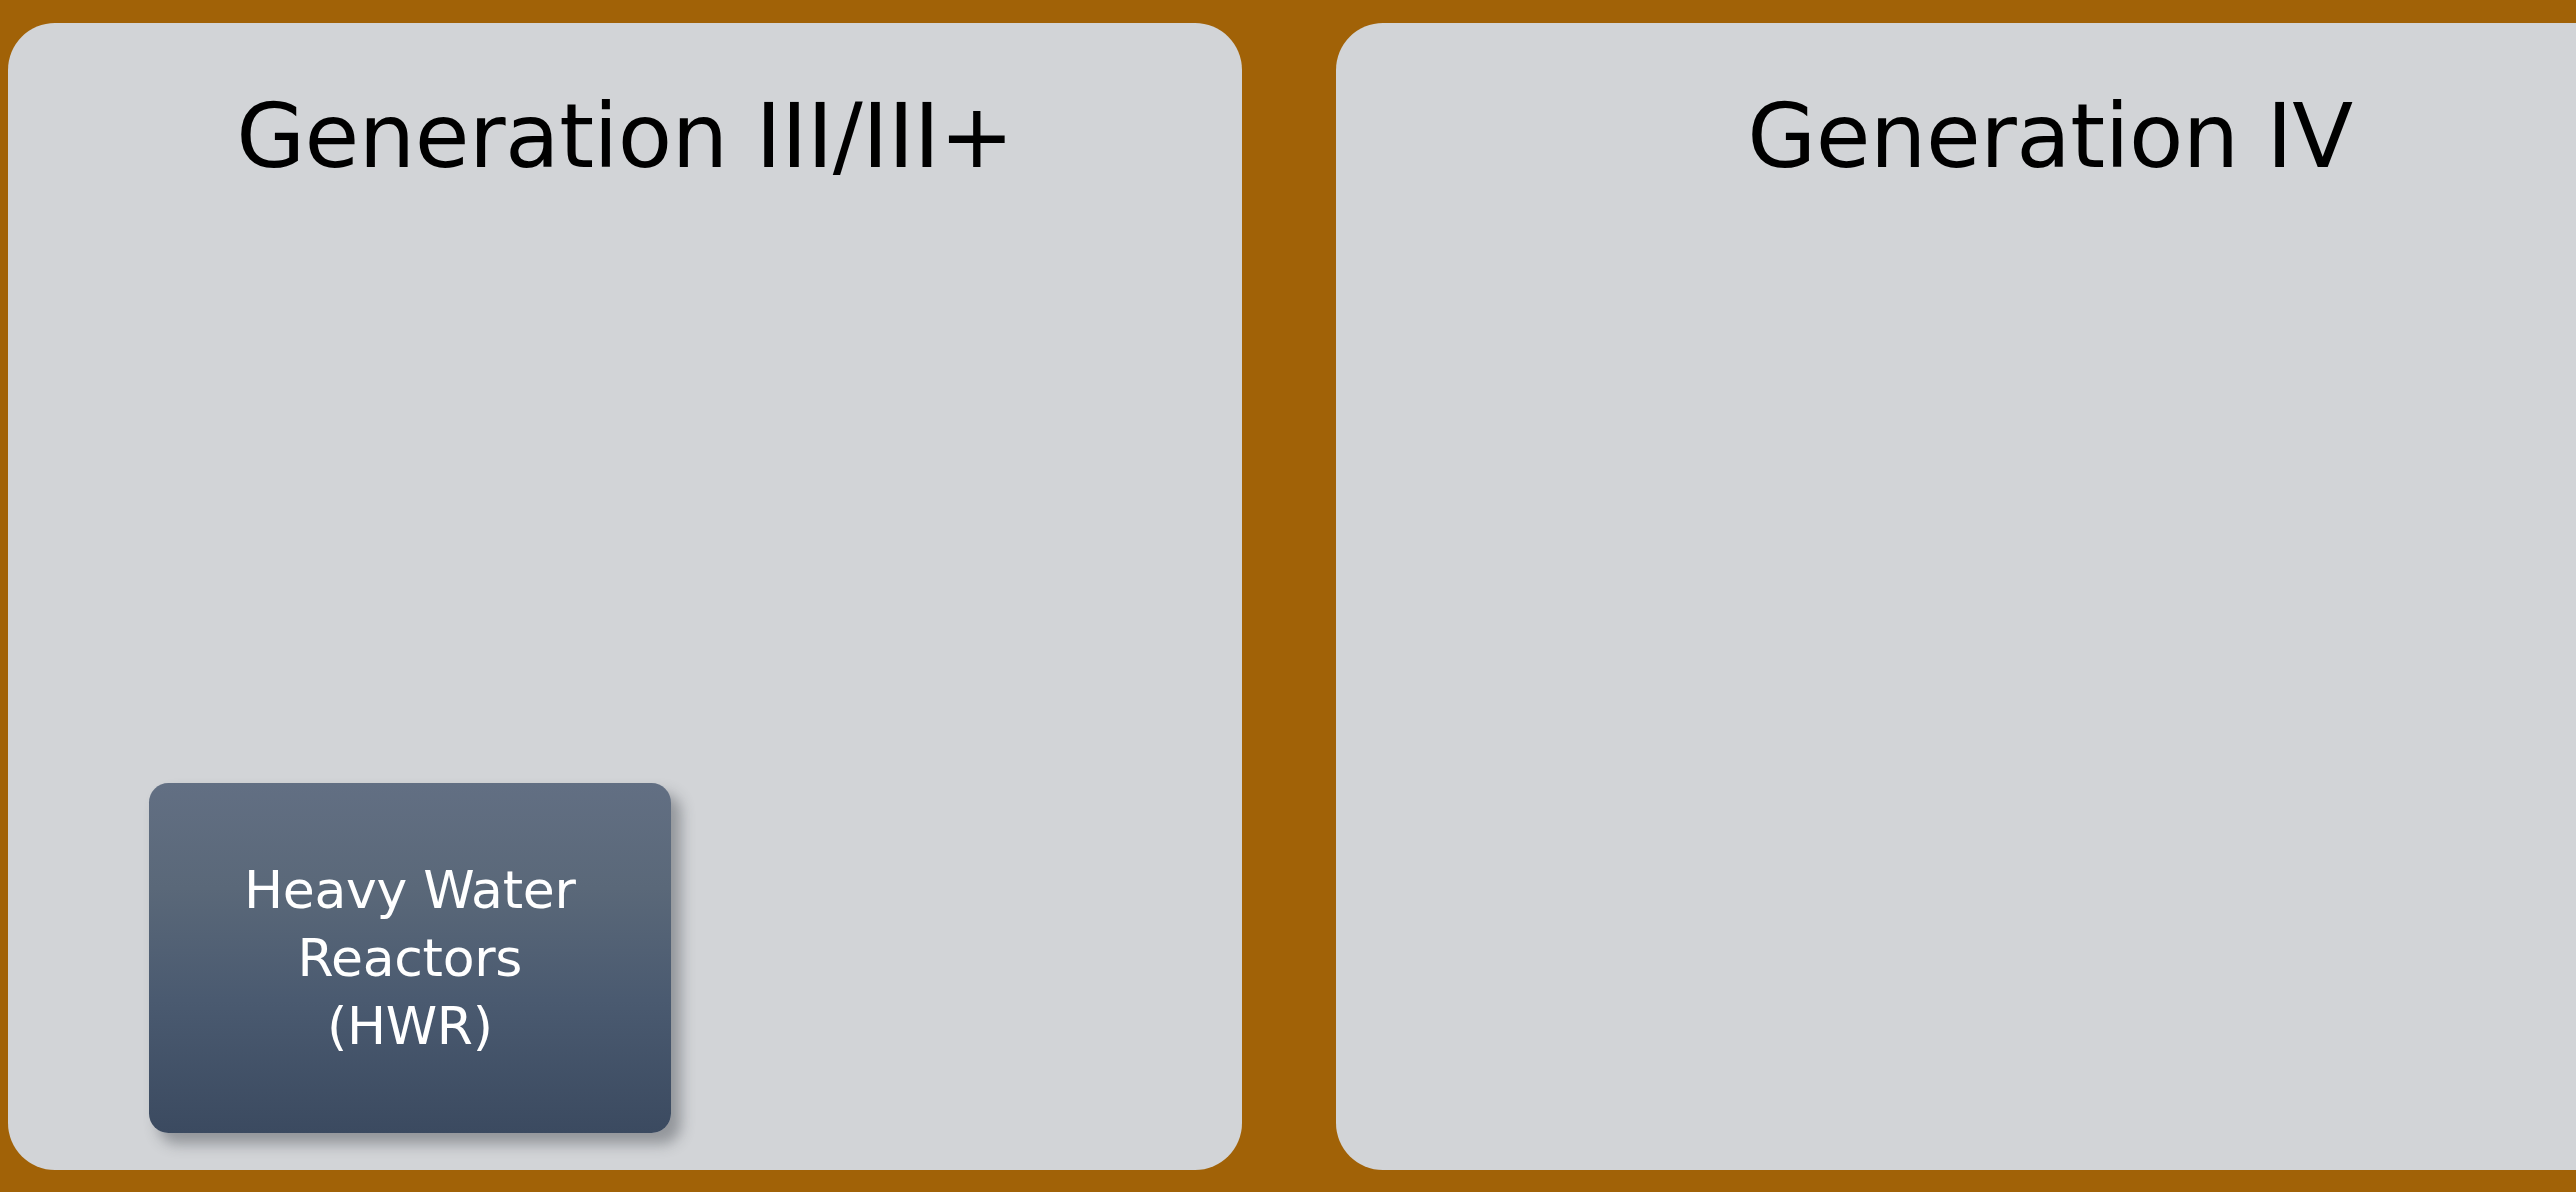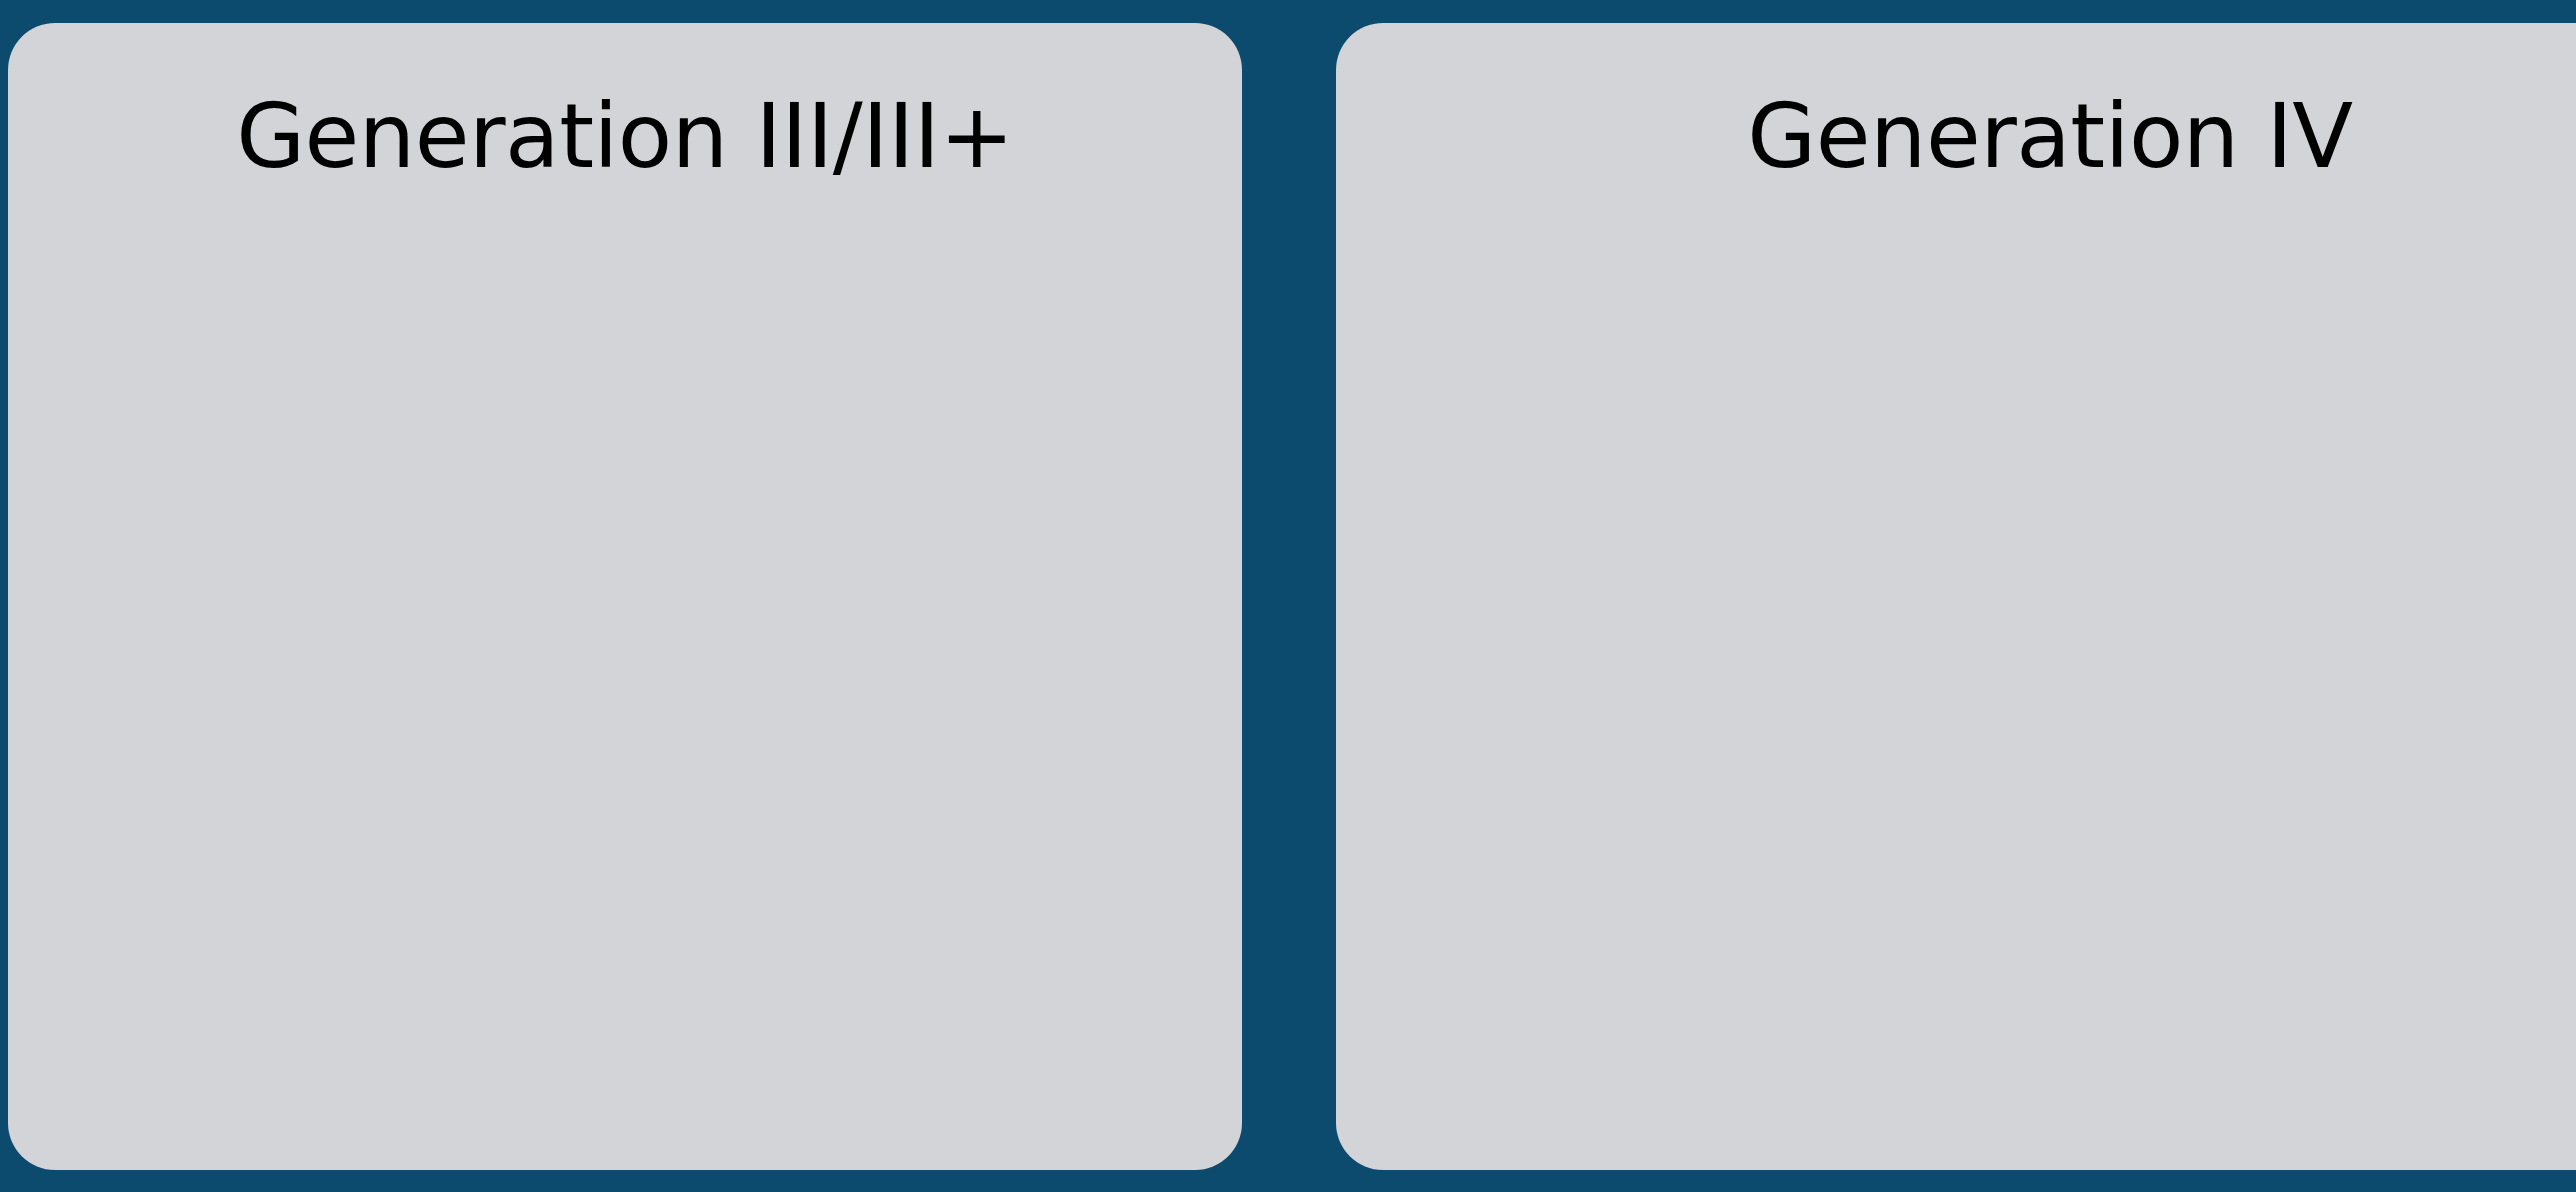--- a/index.html
+++ b/index.html
@@ -11,21 +11,21 @@
     width: 2576px;
     height: 1192px;
     font-family: "DejaVu Sans", sans-serif;
     overflow: hidden;
   }
 
   .canvas {
     position: relative;
     width: 2576px;
     height: 1192px;
-    background: #0c4a6e;
+    background: #a16207;
   }
 
   
   .panel {
     position: absolute;
     background: #d2d4d7;
     border-radius: 47px;
     box-sizing: border-box;
   }
   .panel-left {
@@ -102,20 +102,24 @@
 </style>
 </head>
 <body>
 
 <div class="canvas">
 
   <div class="panel panel-left">
     <div class="panel-title">Generation III/III+</div>
 
 
+    <div class="rbox box-hwr">
+      <span class="rbox-label">Heavy Water Reactors
+(HWR)</span>
+    </div>
   </div>
 
   <div class="panel panel-right">
     <div class="panel-title">Generation IV</div>
 
   </div>
 
 </div>
 
 

